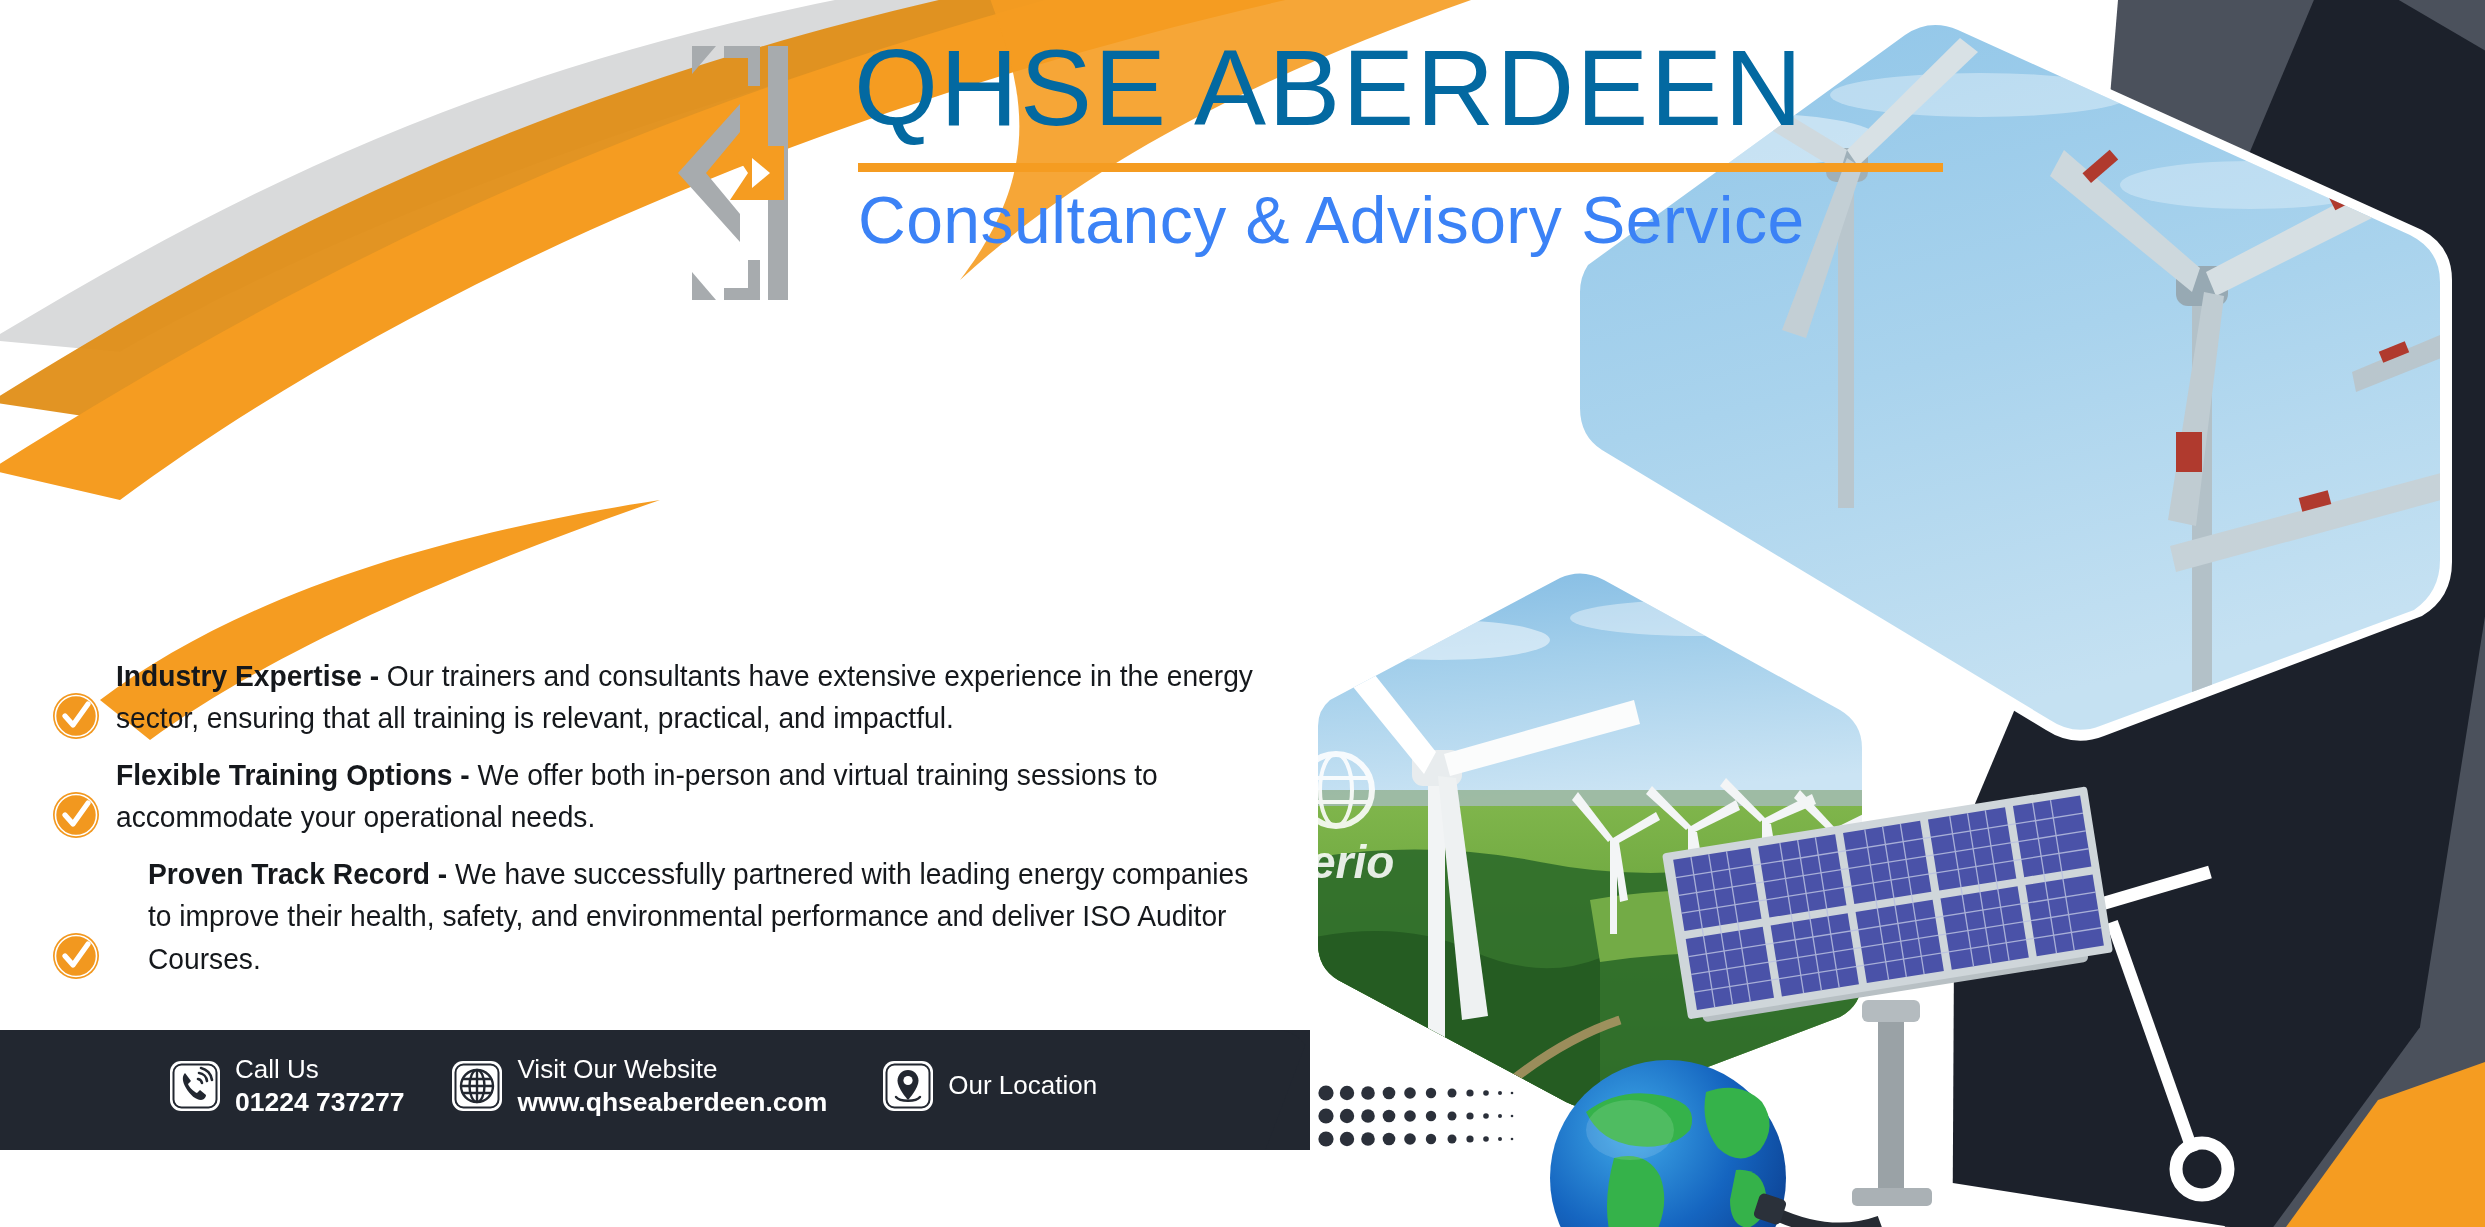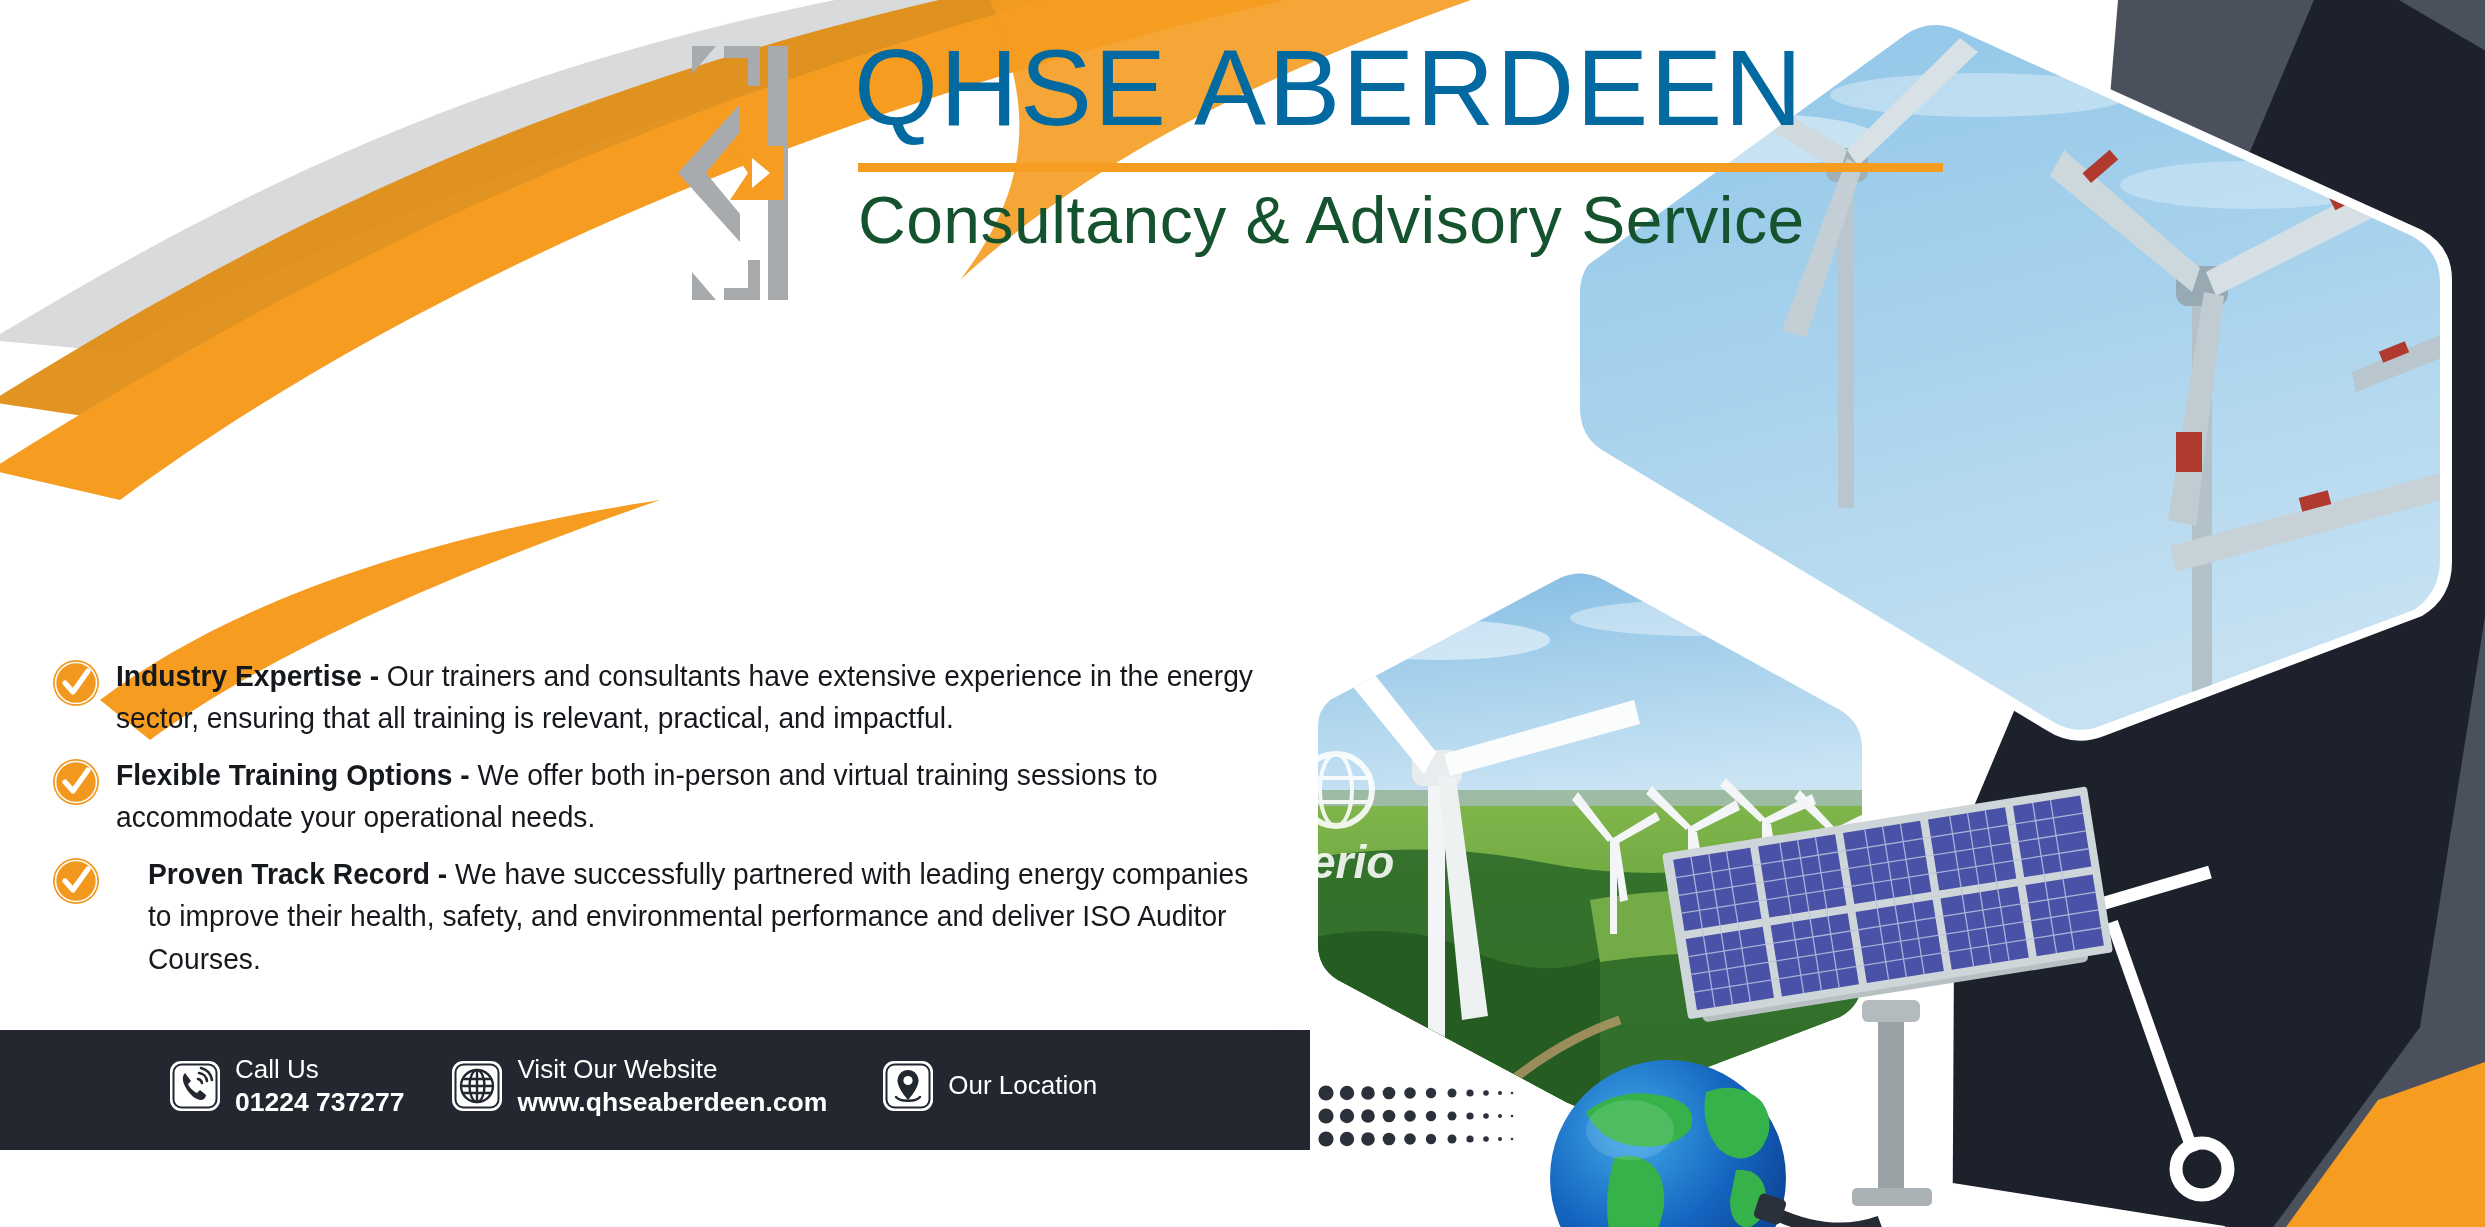--- a/index.html
+++ b/index.html
@@ -33,21 +33,21 @@
     line-height:1.12;
     white-space:nowrap;
   }
   #logo-rule {
     width:1085px; height:9px; background:#F59C21;
     margin:14px 0 10px 4px;
   }
   #logo-sub {
     font-family:"Liberation Sans", sans-serif;
     font-size:66px; font-weight:400;
-    color:#14532d;
+    color:#3b82f6;
     letter-spacing:0.5px;
     white-space:nowrap;
     margin-left:4px;
   }
 
   
   #headline {
     position:absolute; left:52px; top:382px;
     width:2060px;
     z-index:40;
@@ -62,21 +62,21 @@
     white-space:nowrap;
     transform:scaleX(0.93);
     transform-origin:left center;
   }
 
   
   #bullets {
     position:absolute; left:52px; top:655px;
     width:1270px; z-index:40;
   }
-  .bullet { display:flex; align-items:flex-start; margin-bottom:14px; }
+  .bullet { display:flex; align-items:flex-end; margin-bottom:14px; }
   .bullet:last-child { margin-bottom:4px;gap:32px; }
   .check-badge {
     flex:0 0 auto;
     width:48px; height:48px; margin-right:16px; margin-top:4px;
   }
   .bullet-text {
     font-family:"Liberation Sans", sans-serif;
     font-size:29.5px;
     line-height:1.44;
     color:#15181c;

